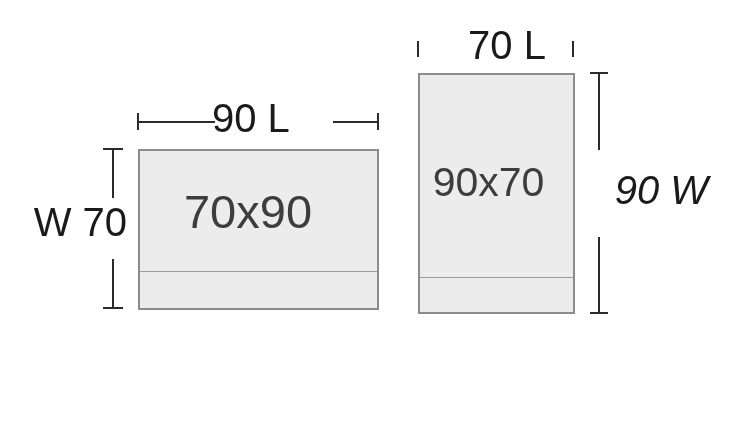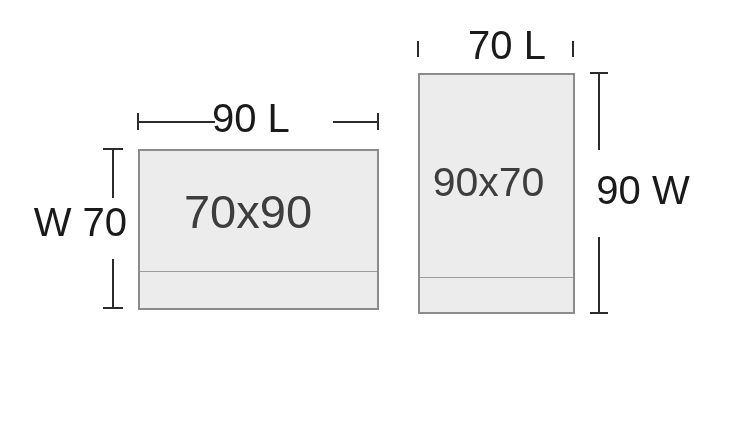--- a/index.html
+++ b/index.html
@@ -68,21 +68,21 @@
   .ld-width-label  { left: 17px;  top: 202px; width: 110px; text-align: right; }
   
   .pt-tick-left    { left: 417px; top: 41px; height: 16px; }
   .pt-tick-right   { left: 572px; top: 41px; height: 16px; }
   .pt-length-label { left: 447px; top: 25px; width: 120px; text-align: center; }
   
   .pt-wtick-top    { left: 590px; top: 72px;  width: 18px; }
   .pt-wtick-bottom { left: 590px; top: 312px; width: 18px; }
   .pt-wseg-top     { left: 598px; top: 74px;  height: 76px; }
   .pt-wseg-bottom  { left: 598px; top: 237px; height: 75px; }
-  .pt-width-label  { left: 578px; top: 170px; width: 130px; text-align: center; }
+  .pt-width-label  { left: 578px; top: 170px; width: 130px; text-align: right; font-style: italic; }
 </style>
 </head>
 <body>
 
 <div class="canvas">
 
   <div class="panel panel-landscape">
     <div class="flap-line"></div>
   </div>
   <div class="size-label size-label-landscape">70x90</div>

